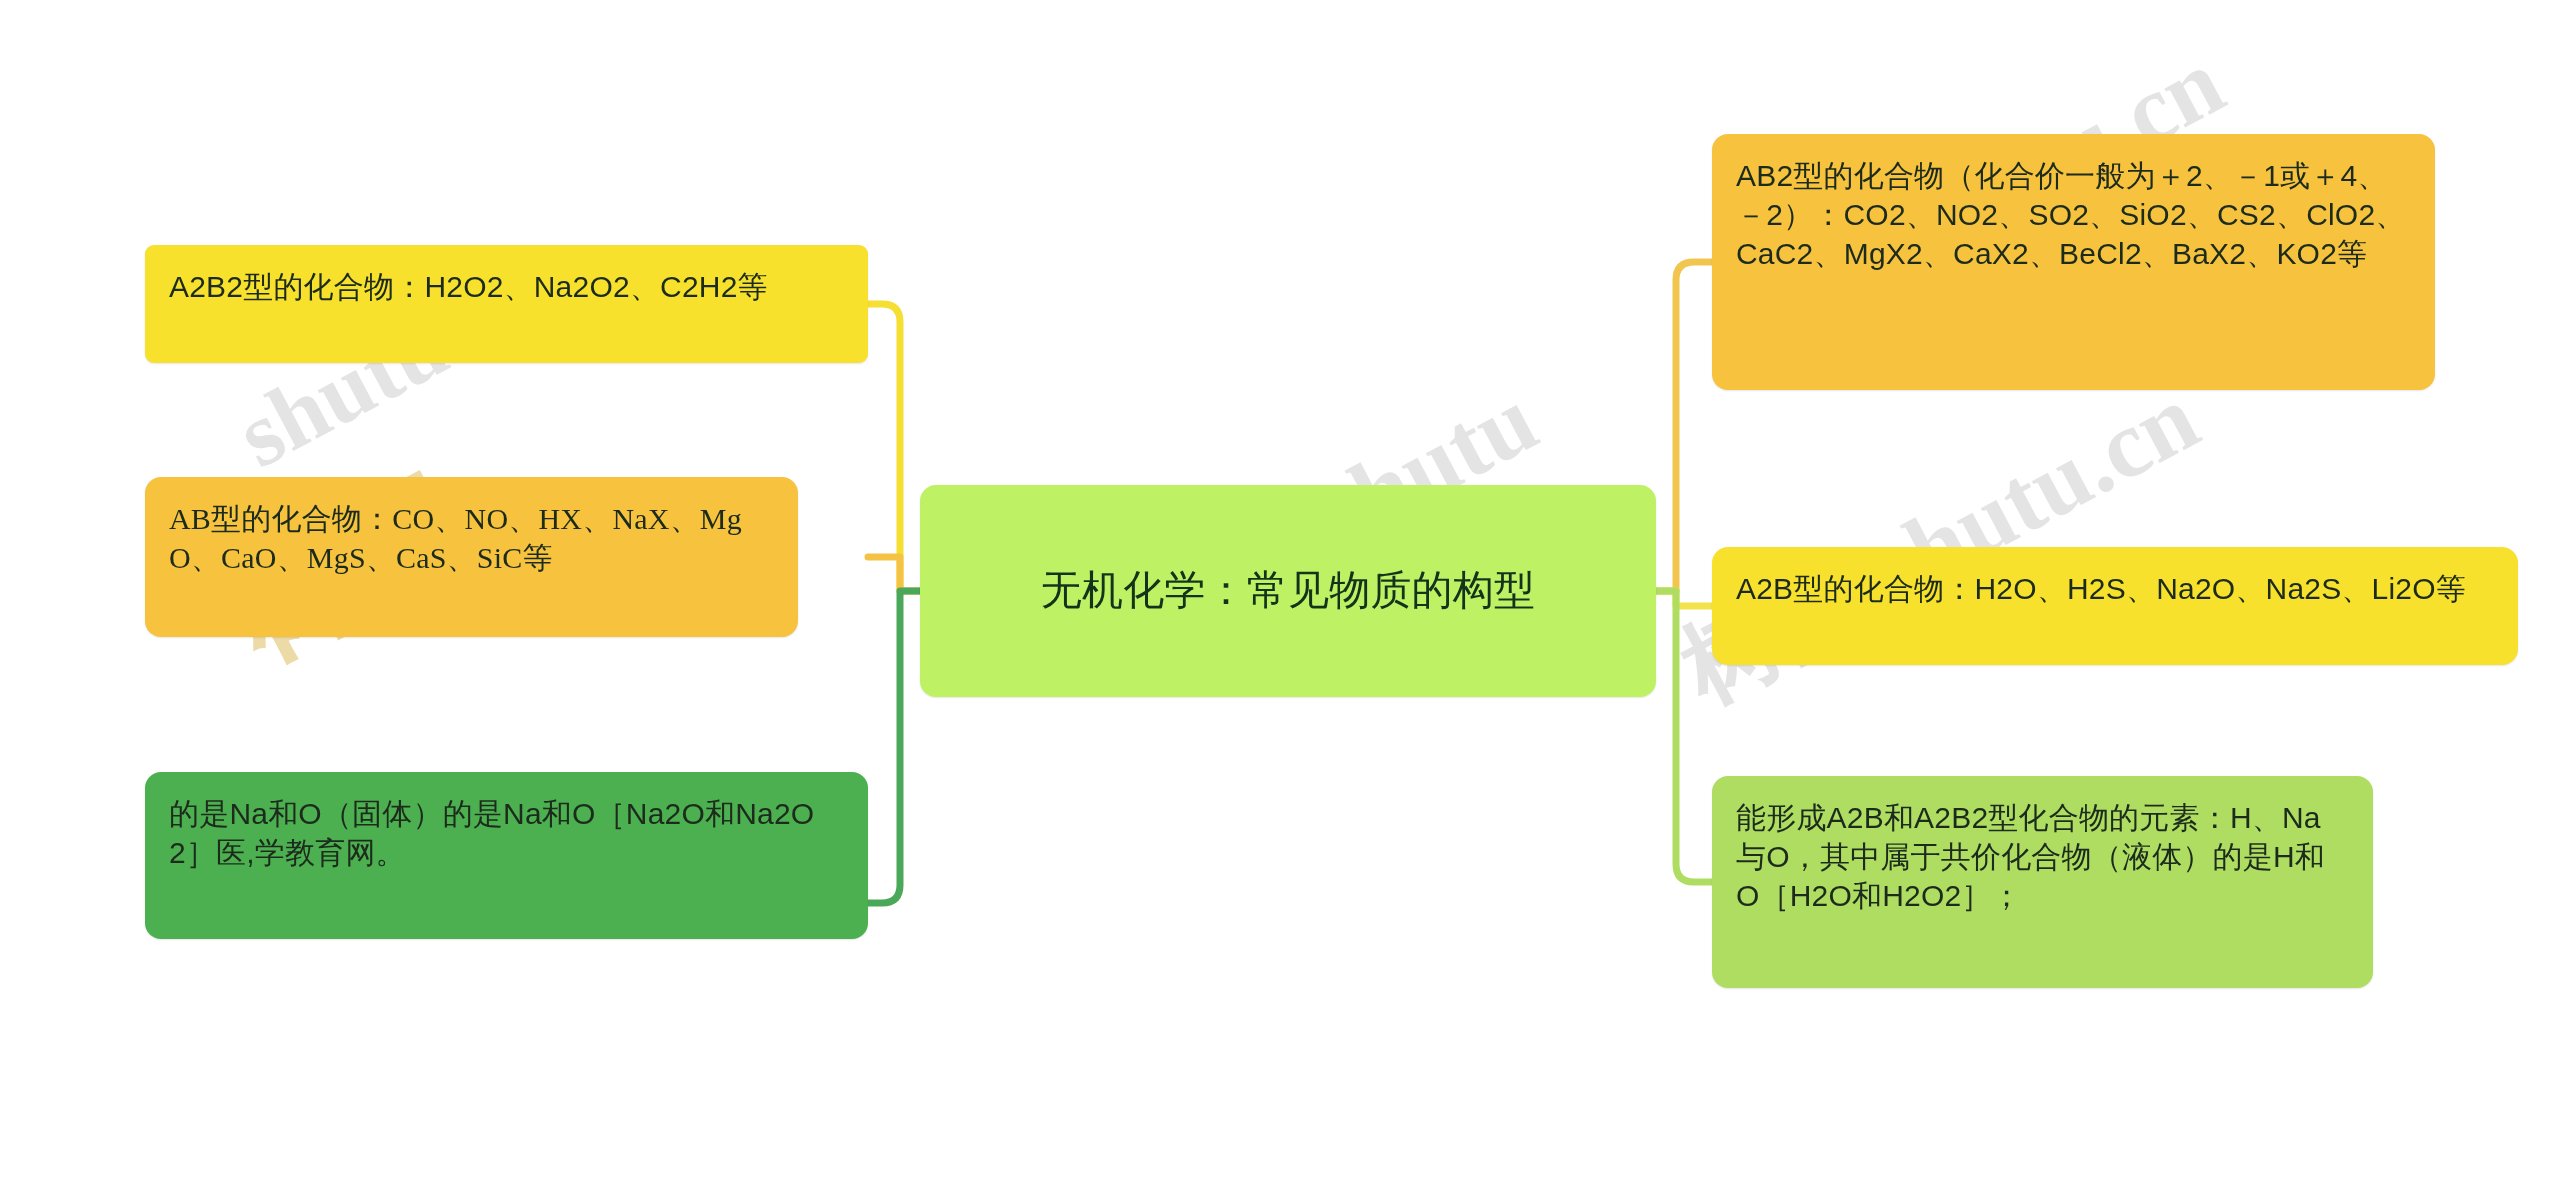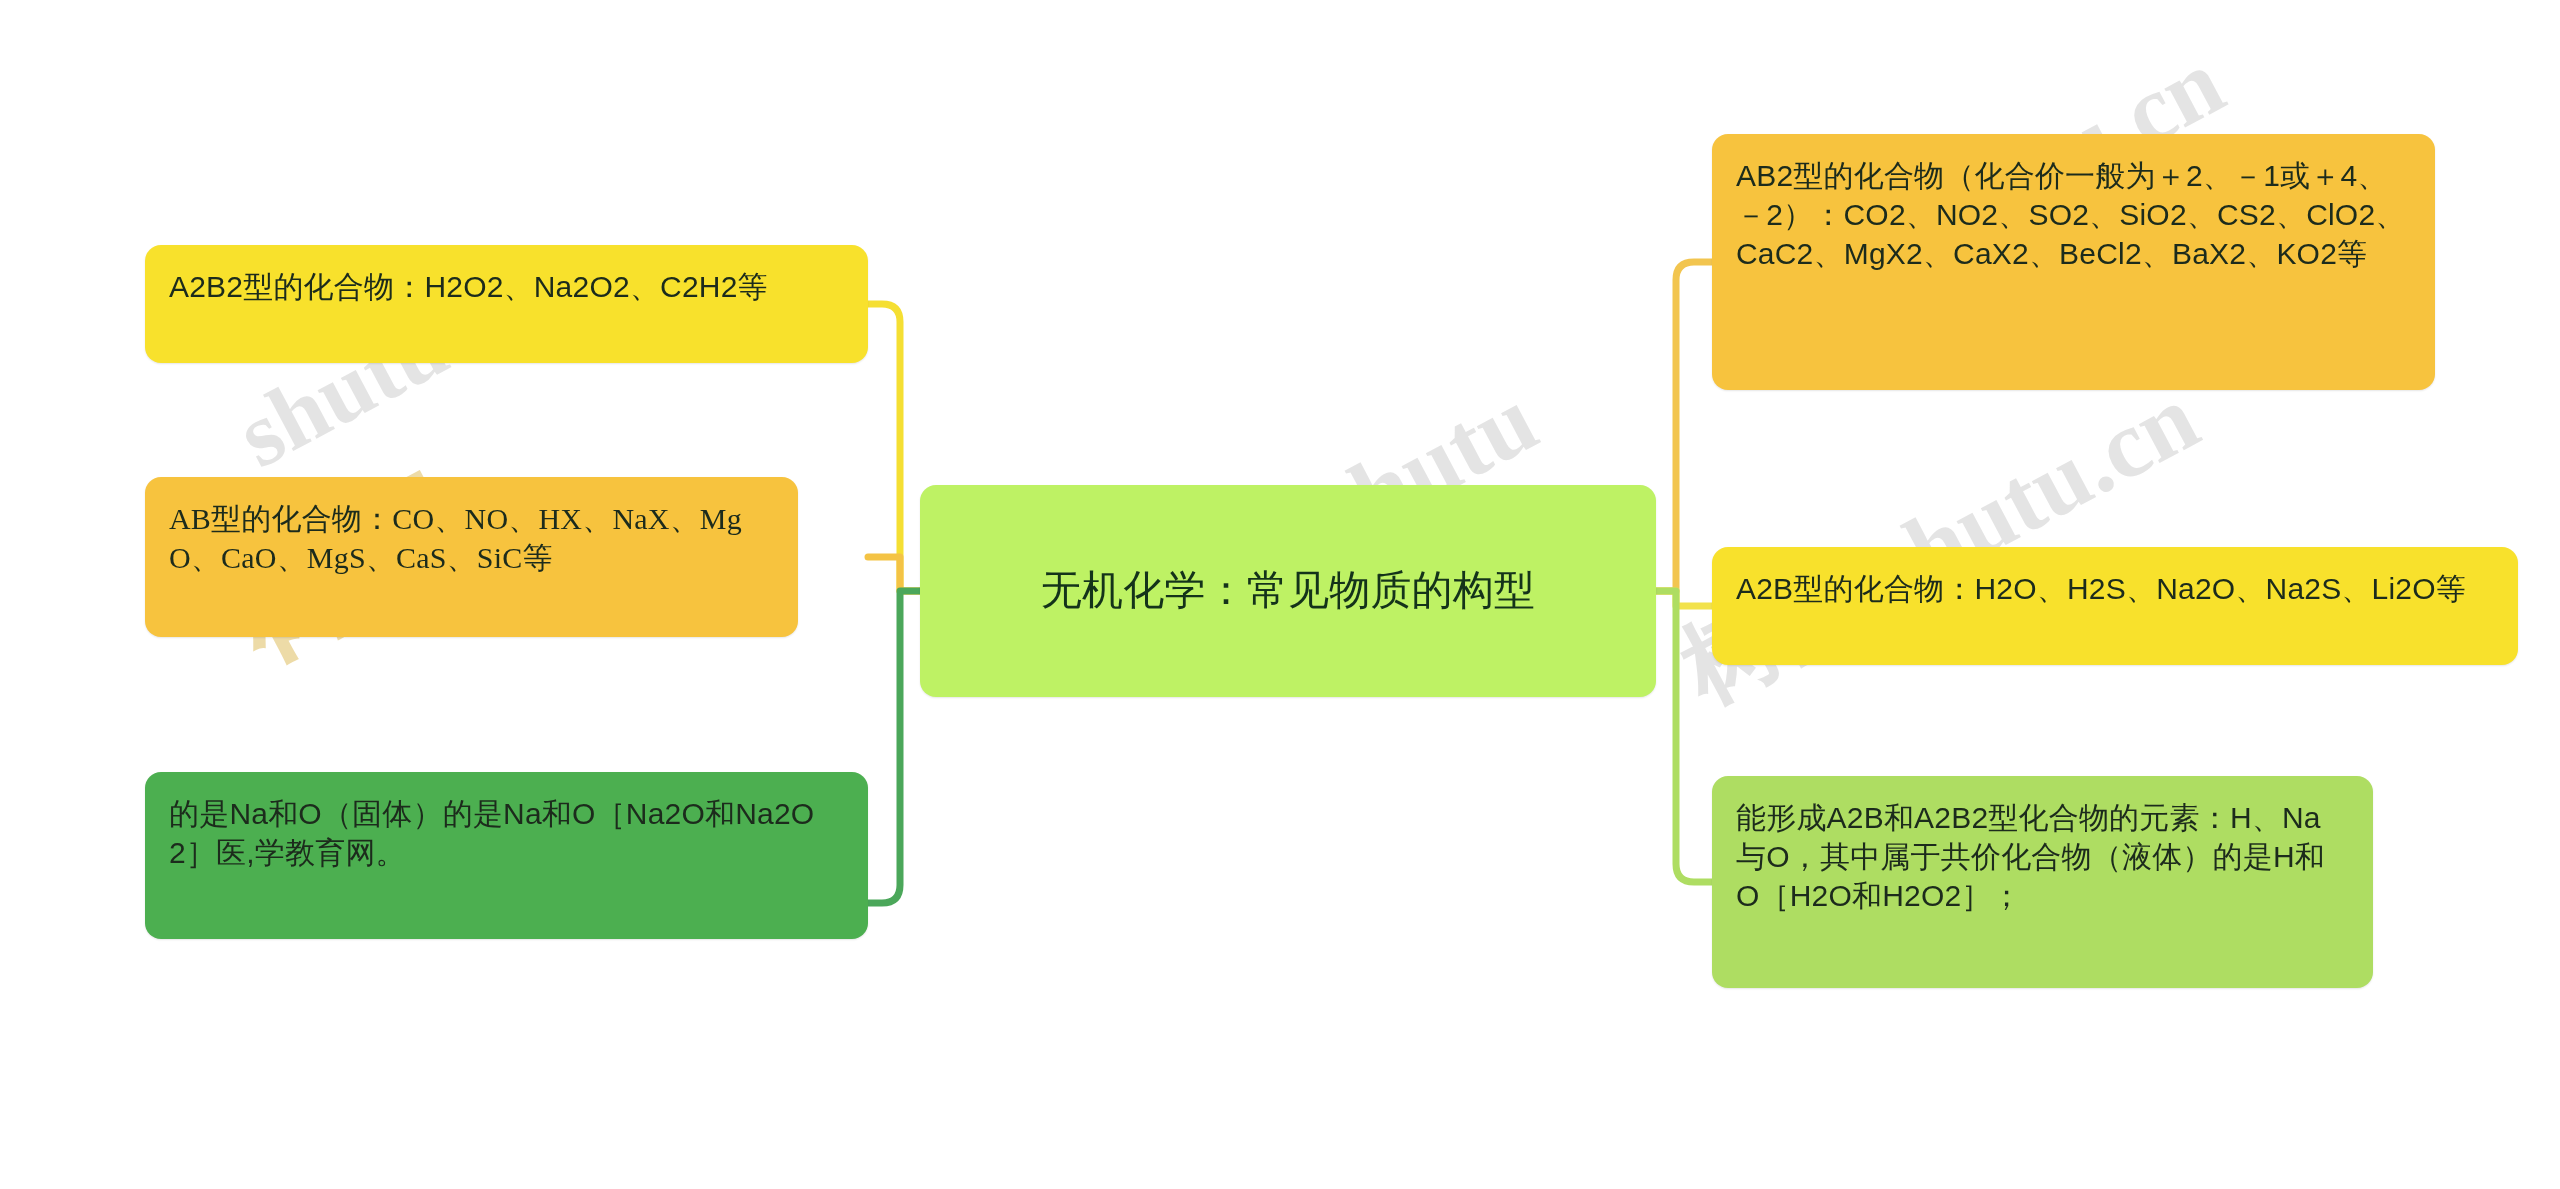--- a/index.html
+++ b/index.html
@@ -79,21 +79,21 @@
     <path fill="none" stroke-width="7" stroke="#F2E24C" stroke-linecap="round" stroke-linejoin="round" d="M 1656 591 L 1676 591 L 1676 606 L 1712 606"></path>
     <path fill="none" stroke-width="7" stroke="#AEDD62" stroke-linecap="round" stroke-linejoin="round" d="M 1656 591 L 1676 591 L 1676 864 Q 1676 882 1694 882 L 1712 882"></path>
   </svg>
 
   <div class="watermark" style="left:220px; top:395px; font-size:92px; transform: rotate(-28deg);">shutu.cn</div>
   <div class="watermark wm-gold" style="left:205px; top:555px; font-size:120px; transform: rotate(-28deg);">树图</div>
   <div class="watermark" style="left:1105px; top:565px; font-size:96px; transform: rotate(-28deg);">树图 shutu</div>
   <div class="watermark" style="left:1880px; top:190px; font-size:96px; transform: rotate(-28deg);">shutu.cn</div>
   <div class="watermark" style="left:1660px; top:620px; font-size:96px; transform: rotate(-28deg);">树图 shutu.cn</div>
 
-  <div class="node leaf" style="left:145px; top:245px; width:723px; min-height:118px; background:#F8E12C;">
+  <div class="node leaf" style="left:145px; top:245px; width:723px; min-height:118px; background:#F8E12C;border-radius:9px;">
     <span class="txt">A2B2型的化合物：H2O2、Na2O2、C2H2等</span>
   </div>
 
   <div class="node leaf" style="left:145px; top:477px; width:653px; min-height:160px; background:#F7C33E;font-family:Liberation Serif, serif;">
     <span class="txt">AB型的化合物：CO、NO、HX、NaX、MgO、CaO、MgS、CaS、SiC等</span>
   </div>
 
   <div class="node leaf" style="left:145px; top:772px; width:723px; min-height:167px; background:#4CAF50;">
     <span class="txt">的是Na和O（固体）的是Na和O［Na2O和Na2O2］医,学教育网。</span>
   </div>

